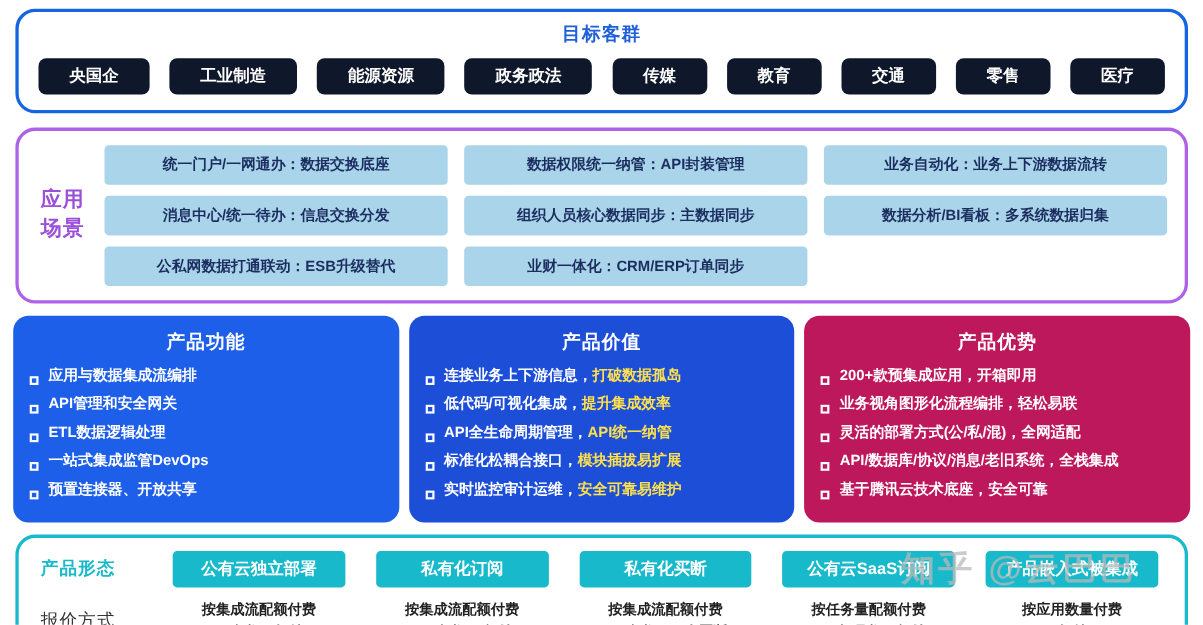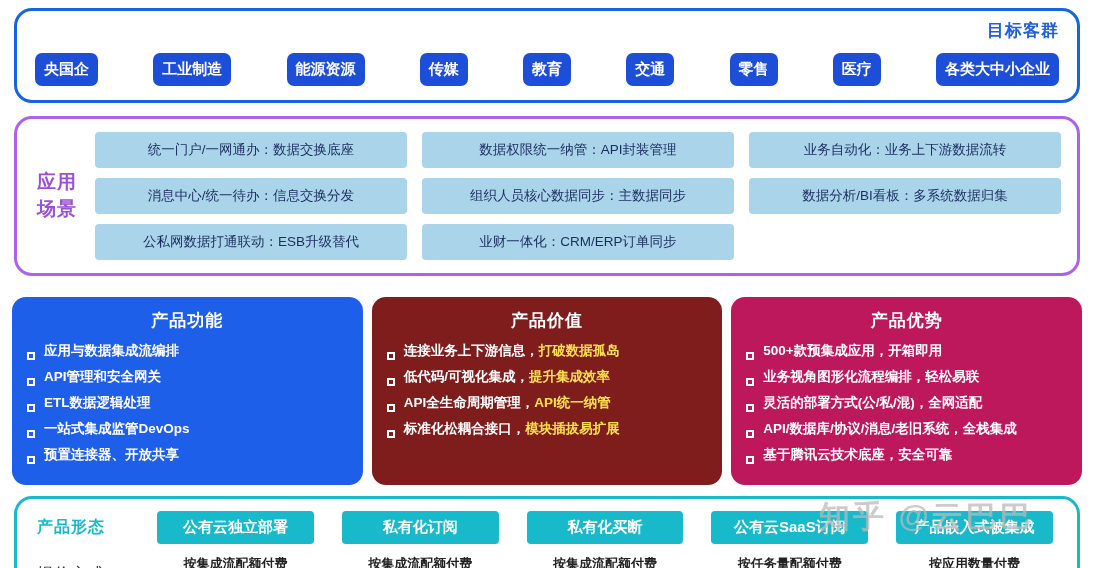--- a/index.html
+++ b/index.html
@@ -7,35 +7,35 @@
   body {
     background: #ffffff;
     font-family: "Liberation Sans", "DejaVu Sans", sans-serif;
     position: relative;
     overflow: hidden;
   }
   .panel { margin: 0 14px; border-radius: 18px; }
 
   
   .sec-target { margin-top: 8px; border: 3px solid #1565e0; padding: 8px 18px 14px; }
-  .sec-target-title { text-align: right; color: #2060d8; font-weight: bold; font-size: 17px; margin-bottom: 11px; letter-spacing: 1px; }
+  .sec-target-title { text-align: center; color: #2060d8; font-weight: bold; font-size: 17px; margin-bottom: 11px; letter-spacing: 1px; }
   .chip-row { display: flex; justify-content: space-between; align-items: center; }
-  .chip { background: #1d4ed8; color: #fff; font-weight: bold; font-size: 15px; padding: 7px 9px; border-radius: 7px; white-space: nowrap; text-align: right; }
+  .chip { background: #0f172a; color: #fff; font-weight: bold; font-size: 15px; padding: 7px 28px; border-radius: 7px; white-space: nowrap; text-align: right; }
 
   
   .sec-scenarios { margin-top: 13px; border: 3px solid #ae62e8; padding: 13px 16px 13px 20px; display: flex; align-items: center; gap: 18px; }
   .scen-label { color: #9c4fd8; font-weight: bold; font-size: 19px; line-height: 1.4; letter-spacing: 1px; flex: 0 0 auto; }
   .scen-grid { flex: 1; display: grid; grid-template-columns: repeat(3, 1fr); gap: 10px 15px; }
-  .scen-cell { background: #a9d4ea; color: #1b2d5e; font-weight: normal; font-size: 13.5px; text-align: center; padding: 9px 2px; border-radius: 4px; white-space: nowrap; }
+  .scen-cell { background: #a9d4ea; color: #1b2d5e; font-weight: bold; font-size: 13.5px; text-align: center; padding: 9px 2px; border-radius: 4px; white-space: nowrap; }
 
   
   .cards-row { margin: 11px 12px 0; display: flex; gap: 9px; }
-  .card { flex: 1; border-radius: 14px; padding: 12px 15px 13px; color: #fff; margin-top: 10px; }
+  .card { flex: 1; border-radius: 14px; padding: 12px 15px 13px; color: #fff; }
   .card-blue   { background: #1e5fea; }
-  .card-purple { background: #7f1d1d; }
+  .card-purple { background: #1d4ed8; }
   .card-green  { background: #be185d; }
   .card-title { text-align: center; font-weight: bold; font-size: 17px; margin-bottom: 10px; letter-spacing: 1px; }
   .card-item { display: flex; align-items: flex-end; font-weight: bold; font-size: 13.5px; margin: 8px 0; white-space: nowrap; }
   .bullet { flex: 0 0 auto; width: 8px; height: 8px; border: 2px solid #fff; margin-right: 9px; background: transparent; }
   .hl { color: #ffe14d; }
 
   
   .sec-forms { margin-top: 11px; border: 3px solid #17b9cb; padding: 12px 16px 12px 20px; display: grid; grid-template-columns: 100px repeat(5, 1fr); gap: 10px 12px; align-items: center; }
   .form-label { color: #17b9cb; font-weight: bold; font-size: 16px; letter-spacing: 1px; }
   .price-label { color: #333; font-size: 16px; letter-spacing: 1px; }
@@ -47,26 +47,26 @@
 </style>
 </head>
 <body>
 
 <div class="panel sec-target">
   <div class="sec-target-title">目标客群</div>
   <div class="chip-row">
     <span class="chip">央国企</span>
     <span class="chip">工业制造</span>
     <span class="chip">能源资源</span>
+    <span class="chip">政务政法</span>
     <span class="chip">传媒</span>
     <span class="chip">教育</span>
     <span class="chip">交通</span>
     <span class="chip">零售</span>
     <span class="chip">医疗</span>
-    <span class="chip">各类大中小企业</span>
   </div>
 </div>
 
 <div class="panel sec-scenarios">
   <div class="scen-label">
     <div>应用</div>
     <div>场景</div>
   </div>
   <div class="scen-grid">
     <div class="scen-cell">统一门户/一网通办：数据交换底座</div>
@@ -121,27 +121,32 @@
     <div class="card-item">
         <span class="bullet"></span>
         <span>API全生命周期管理，</span>
         <span class="hl">API统一纳管</span>
       </div>
     <div class="card-item">
         <span class="bullet"></span>
         <span>标准化松耦合接口，</span>
         <span class="hl">模块插拔易扩展</span>
       </div>
+    <div class="card-item">
+        <span class="bullet"></span>
+        <span>实时监控审计运维，</span>
+        <span class="hl">安全可靠易维护</span>
+      </div>
   </div>
 
   <div class="card card-green">
     <div class="card-title">产品优势</div>
     <div class="card-item">
         <span class="bullet"></span>
-        <span>500+款预集成应用，开箱即用</span>
+        <span>200+款预集成应用，开箱即用</span>
       </div>
     <div class="card-item">
         <span class="bullet"></span>
         <span>业务视角图形化流程编排，轻松易联</span>
       </div>
     <div class="card-item">
         <span class="bullet"></span>
         <span>灵活的部署方式(公/私/混)，全网适配</span>
       </div>
     <div class="card-item">

